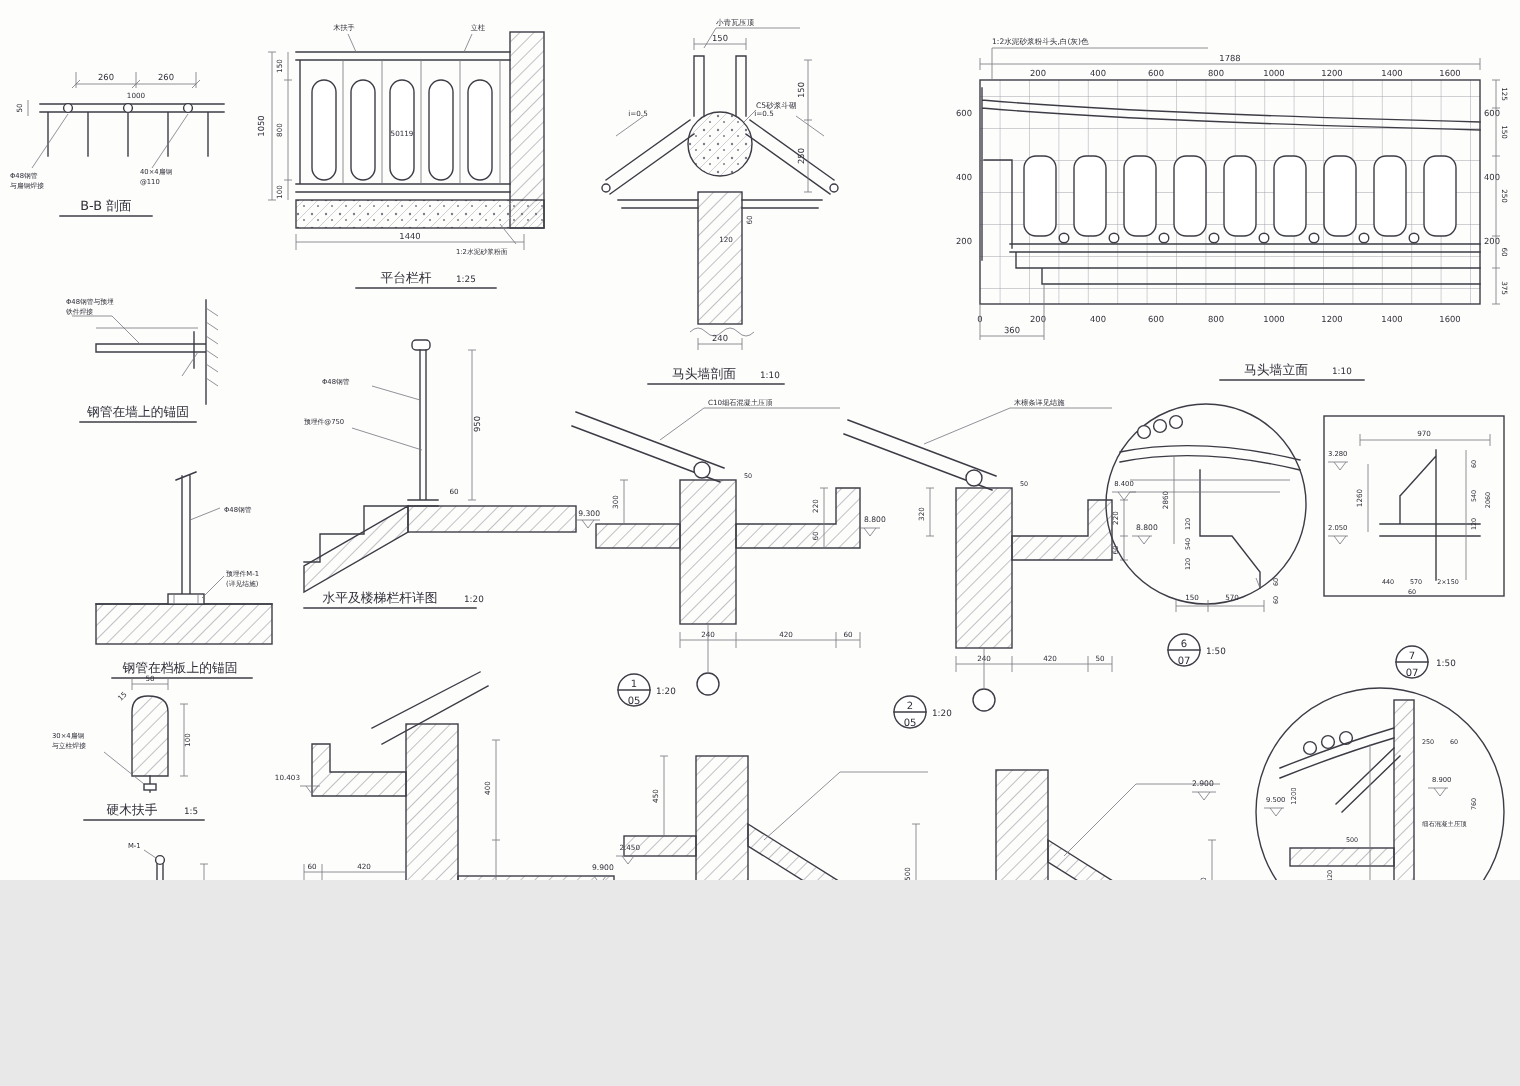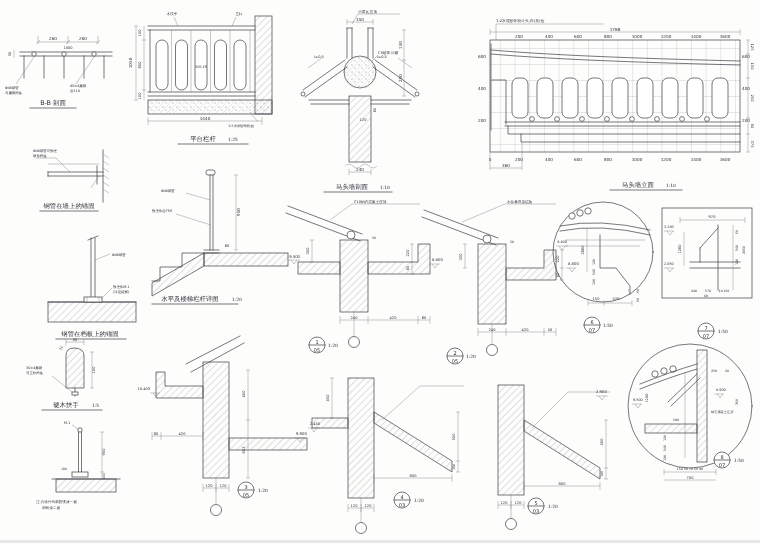--- a/index.html
+++ b/index.html
@@ -1,16 +1,16 @@
 <!DOCTYPE html>
 <html><head>
 <meta charset="utf-8">
 <style>
   html,body{margin:0;padding:0;background:#e8e8e8;}
-  #sheet{position:relative;width:760px;height:540px;background:#fdfdfc;overflow:hidden;
+  #sheet{position:relative;width:760px;height:440px;background:#fdfdfc;overflow:hidden;
          font-family:"DejaVu Sans",sans-serif;}
   svg{position:absolute;left:0;top:0;}
   .ln{stroke:#3c3c46;stroke-width:.7;fill:none;stroke-linecap:square;}
   .lt{stroke:#75757f;stroke-width:.4;fill:none;}
   .hf{fill:url(#h45);stroke:#3c3c46;stroke-width:.7;}
   .cf{fill:url(#conc);stroke:#3c3c46;stroke-width:.7;}
   .wf{fill:#ffffff;stroke:#3c3c46;stroke-width:.7;}
   text{fill:#2e2e38;}
   .d{font-size:4.2px;text-anchor:middle;}
   .d2{font-size:3.6px;text-anchor:middle;}

